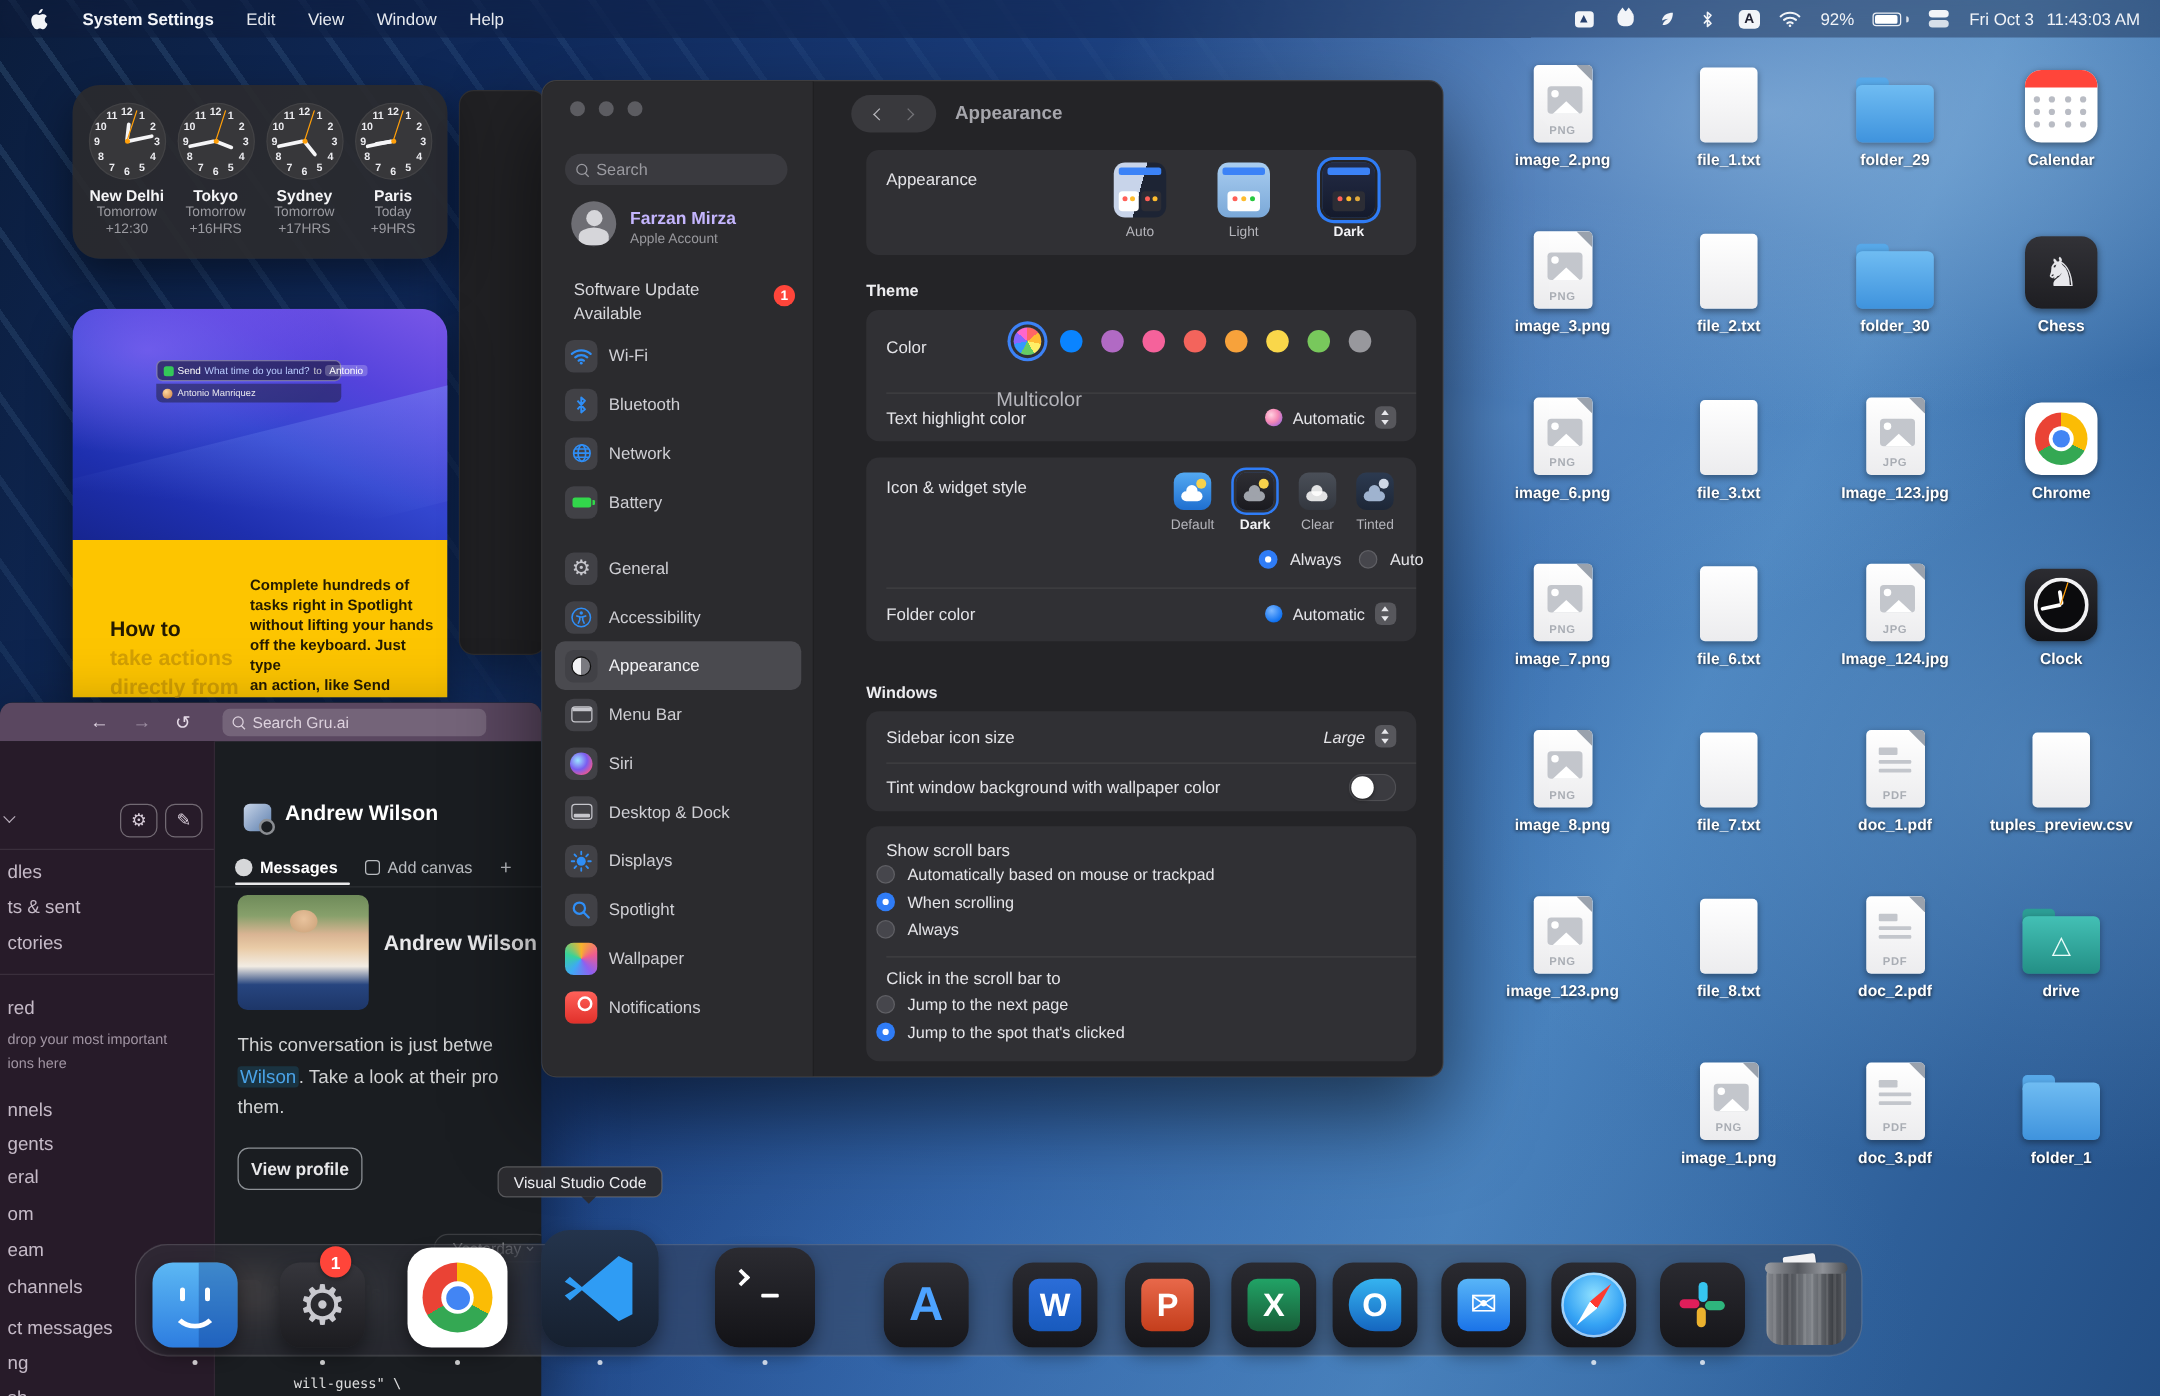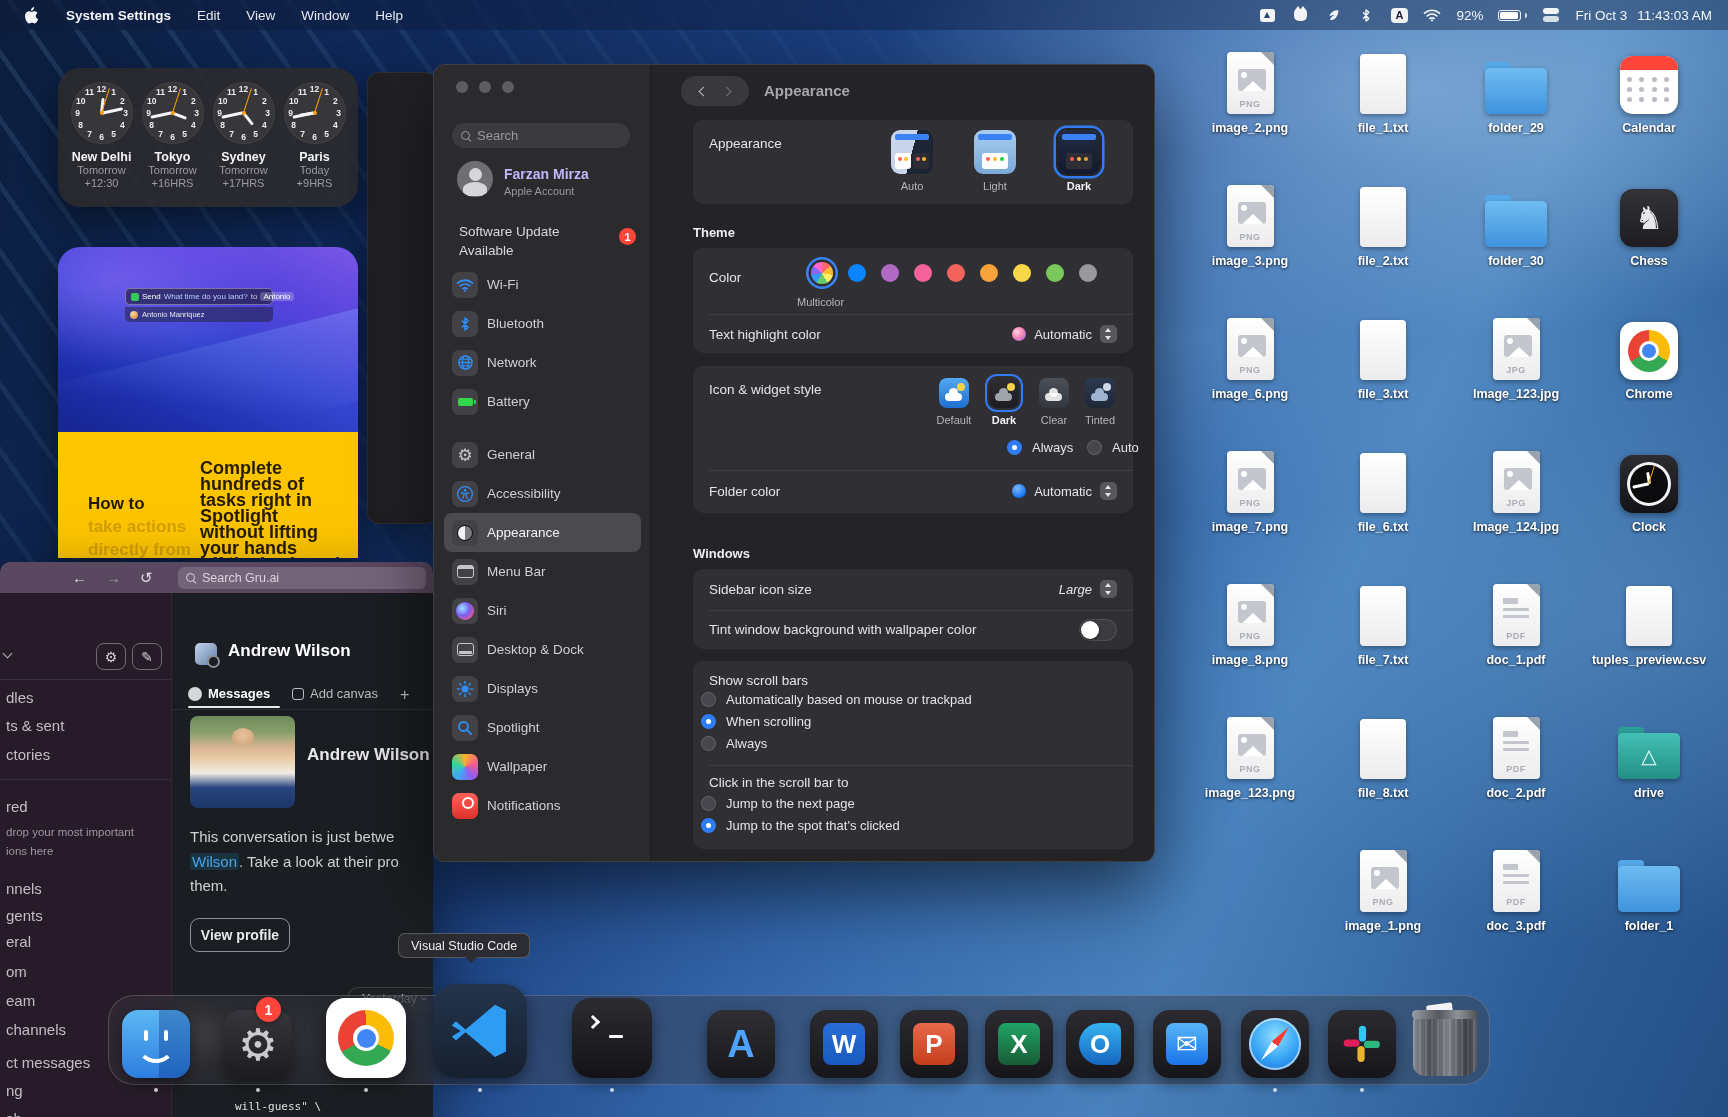--- a/index.html
+++ b/index.html
@@ -66,31 +66,31 @@
     border:1px solid rgba(255,255,255,.35);display:flex;align-items:center;gap:3px;padding:0 5px;font-size:8px;color:#fff;white-space:nowrap;}
   .tip-send-ico{width:8px;height:8px;border-radius:2px;background:#34c759;flex:0 0 auto;}
   .tip-q{color:#b9ccff;} .tip-to{color:#c8c8d2;}
   .tip-target{background:rgba(255,255,255,.22);border-radius:3px;padding:0 3px;}
   .tip-res{position:absolute;left:67px;top:60px;width:148px;height:15px;border-radius:0 0 5px 5px;background:rgba(24,24,34,.45);display:flex;align-items:center;gap:4px;padding:0 5px;font-size:7.5px;color:#e8e8ee;}
   .tip-ava{width:8px;height:8px;border-radius:50%;background:radial-gradient(circle at 35% 30%,#ffd9a0,#c97b3e);}
   .tip-yellow{position:absolute;left:0;top:185px;right:0;bottom:0;background:#fdc500;}
   .tip-head{position:absolute;left:30px;top:245px;font-size:17px;font-weight:800;line-height:23px;}
   .tip-head div:first-child{color:#231900;}
   .tip-head div{color:#d3a004;}
-  .tip-body{position:absolute;left:142px;top:213px;width:150px;font-size:18px;line-height:16px;color:#241b00;font-weight:600;}
+  .tip-body{position:absolute;left:142px;top:213px;width:150px;font-size:12px;line-height:16px;color:#241b00;font-weight:600;}
 
   
   .win{position:absolute;border-radius:12px;box-shadow:0 30px 70px rgba(0,0,0,.55);}
   .ghost-win{position:absolute;left:367px;top:72px;width:70px;height:452px;border-radius:12px;background:#212124;box-shadow:0 20px 50px rgba(0,0,0,.5);border:1px solid rgba(255,255,255,.07);}
 
   
   .slack{position:absolute;left:0;top:562px;width:433px;height:555px;background:#1a1d21;border-radius:10px 10px 0 0;box-shadow:0 20px 60px rgba(0,0,0,.5);overflow:hidden;}
   .sl-top{position:absolute;left:0;top:0;right:0;height:31px;background:#5a4760;}
   .sl-nav{position:absolute;top:7px;font-size:15px;color:#e4d9e6;}
-  .sl-search{position:absolute;left:178px;top:5px;width:248px;height:22px;border-radius:6px;background:rgba(255,255,255,.16);display:flex;align-items:center;gap:6px;padding:0 8px;color:#ddd2de;font-size:12.5px;}
+  .sl-search{position:absolute;left:178px;top:5px;width:211px;height:22px;border-radius:6px;background:rgba(255,255,255,.16);display:flex;align-items:center;gap:6px;padding:0 8px;color:#ddd2de;font-size:12.5px;}
   .mag{position:relative;width:10px;height:10px;flex:0 0 auto;}
   .mag::before{content:"";position:absolute;left:0;top:0;width:7px;height:7px;border:1.4px solid currentColor;border-radius:50%;}
   .mag::after{content:"";position:absolute;left:7px;top:7px;width:4px;height:1.4px;background:currentColor;transform:rotate(45deg);transform-origin:left center;}
   .sl-side{position:absolute;left:0;top:31px;bottom:0;width:172px;background:#271b29;border-right:1px solid rgba(255,255,255,.06);}
   .sl-item{position:absolute;left:6px;font-size:15px;color:#c5bac7;white-space:nowrap;}
   .sl-tipline{position:absolute;left:6px;font-size:11.5px;color:#a195a3;white-space:nowrap;}
   .sl-div{position:absolute;left:0;right:0;height:1px;background:rgba(255,255,255,.09);}
   .sl-btn{position:absolute;width:30px;height:27px;border:1px solid rgba(255,255,255,.35);border-radius:8px;color:#d8cdd9;display:flex;align-items:center;justify-content:center;font-size:14px;}
   .chev{display:inline-block;width:7px;height:7px;border-right:1.7px solid currentColor;border-bottom:1.7px solid currentColor;transform:rotate(45deg);}
   .chev.left{transform:rotate(135deg);} .chev.right{transform:rotate(-45deg);}
@@ -156,21 +156,21 @@
   .mode-thumb .mt-bar{position:absolute;left:4px;top:4px;right:4px;height:6px;border-radius:2px;background:#3b82f7;}
   .mode-thumb .mt-win{position:absolute;left:8px;bottom:5px;width:26px;height:16px;border-radius:3px;background:#fff;}
   .mode-thumb .mt-win i{position:absolute;top:4px;width:4px;height:4px;border-radius:50%;}
   .mode-thumb.dark-sel{box-shadow:0 0 0 2px #242427,0 0 0 4.5px #2f7cf6;}
   .mode-label{position:absolute;font-size:11px;color:#b4b4ba;text-align:center;width:60px;}
   .mode-label.sel{color:#f2f2f5;font-weight:700;}
 
   .swatch{border-radius:50%;display:inline-block;}
   .sw-ring{box-shadow:0 0 0 2.5px #303034,0 0 0 5px #3c82f7;}
   .wheel{background:conic-gradient(#f66 0 14%,#fb3 14% 28%,#fe6 28% 42%,#6c6 42% 58%,#39f 58% 72%,#86f 72% 86%,#f6c 86% 100%);}
-  .sw-label{position:absolute;font-size:11px;color:#b4b4ba;}
+  .sw-label{position:absolute;font-size:16px;color:#b4b4ba;margin-top:16px;}
   .val-right{position:absolute;display:flex;align-items:center;gap:8px;font-size:13px;color:#e4e4e8;}
   .stepper{width:17px;height:18px;border-radius:5px;background:#57575c;position:relative;}
   .stepper::before,.stepper::after{content:"";position:absolute;left:50%;margin-left:-3.5px;border-left:3.5px solid transparent;border-right:3.5px solid transparent;}
   .stepper::before{top:3px;border-bottom:4px solid #e8e8ec;}
   .stepper::after{bottom:3px;border-top:4px solid #e8e8ec;}
   .mini-swatch{width:14px;height:14px;border-radius:50%;}
   .mini-rainbow{background:radial-gradient(circle at 35% 35%,#ffd2e1,#f589b5 45%,#a86bd4 80%);}
   .mini-blue{background:radial-gradient(circle at 38% 32%,#7db8ff,#0a6ef0 75%);}
 
   .iw-thumb{position:absolute;width:30px;height:30px;border-radius:8px;}

